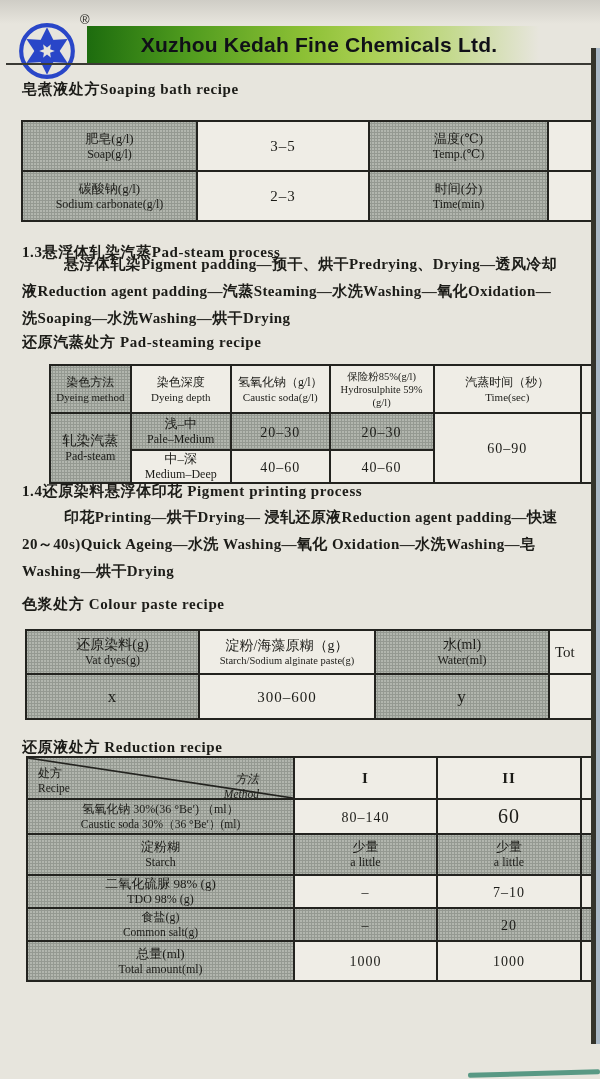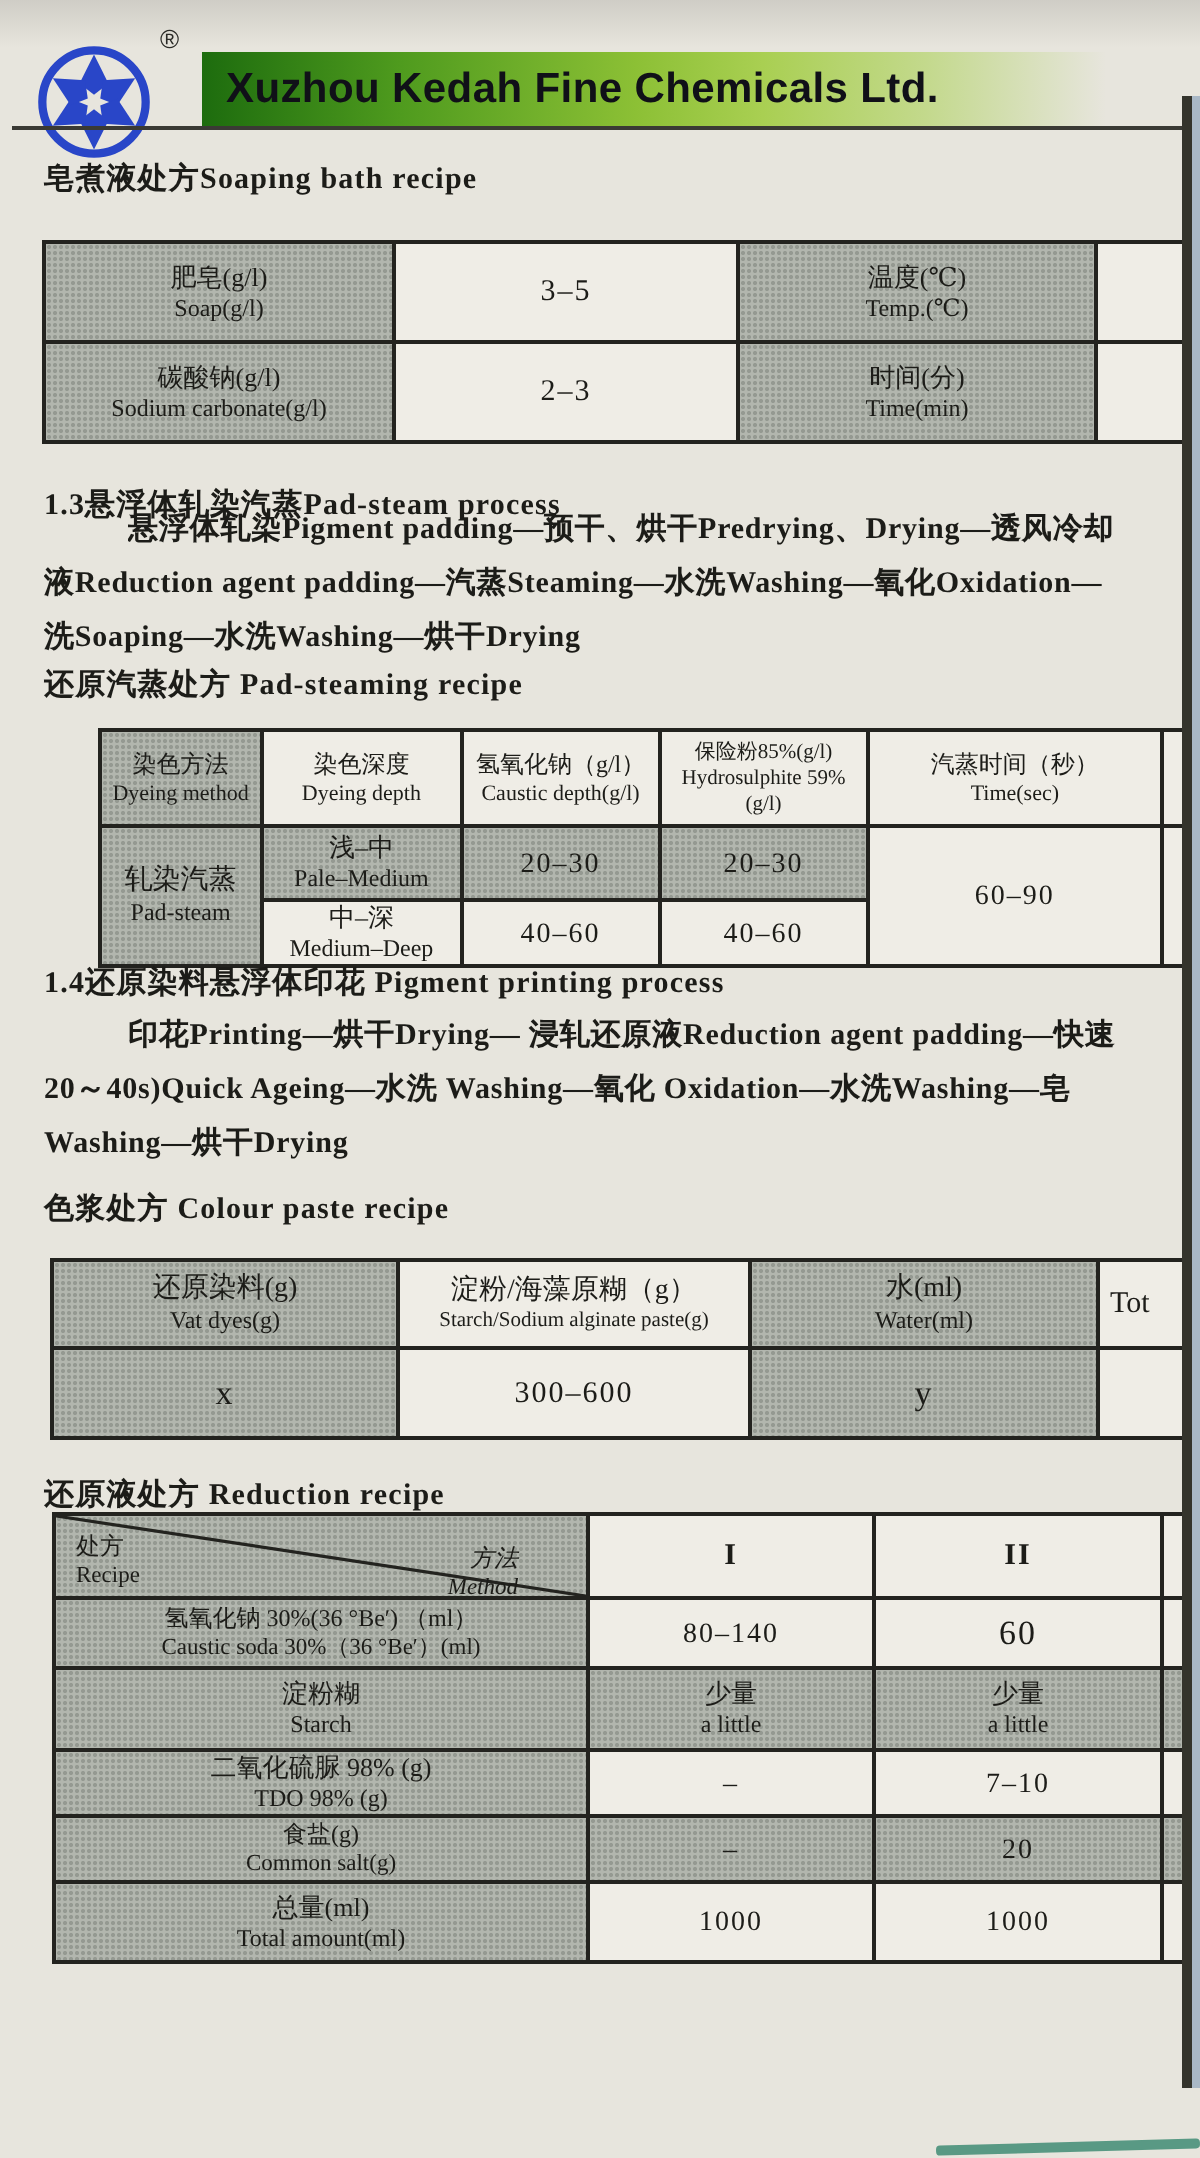--- a/index.html
+++ b/index.html
@@ -5,23 +5,23 @@
   html,body{margin:0;padding:0;}
   .page{position:relative;width:600px;height:1079px;overflow:hidden;
         background:#e7e5dd;
         font-family:"Liberation Serif","DejaVu Serif",serif;color:#1c1c18;}
   .page::before{content:"";position:absolute;left:0;top:0;width:600px;height:24px;
         background:linear-gradient(#cfcdc6,#e7e5dd);}
   
   .logo{position:absolute;left:16px;top:20px;width:62px;height:62px;}
   .regmark{position:absolute;left:80px;top:12px;font-size:13px;color:#2a2a26;
         font-family:"Liberation Sans","DejaVu Sans",sans-serif;}
-  .banner{position:absolute;left:101px;top:26px;width:452px;height:37px;
+  .banner{position:absolute;left:87px;top:26px;width:452px;height:37px;
         background:linear-gradient(90deg,#1d6c0e 0%,#4f9b1e 22%,#8cc035 48%,#a9cf52 62%,#c3d98c 80%,rgba(231,229,221,0) 100%);
-        display:flex;align-items:center;}
+        display:flex;align-items:center;justify-content:center;}
   .banner-text{font-family:"Liberation Sans","DejaVu Sans",sans-serif;font-weight:bold;
         font-size:21px;color:#101018;padding-left:12px;white-space:nowrap;letter-spacing:.2px;}
   .hrule{position:absolute;left:6px;top:63px;width:589px;height:2px;background:#3a3a34;}
   
   .sec-title{position:absolute;font-size:15px;font-weight:600;letter-spacing:.6px;white-space:nowrap;}
   .para-line{position:absolute;font-size:15px;font-weight:600;letter-spacing:.4px;white-space:nowrap;width:578px;overflow:hidden;}
   
   table.doc{position:absolute;border-collapse:collapse;table-layout:fixed;}
   table.doc td{border:2px solid #23231f;padding:0;text-align:center;vertical-align:middle;overflow:hidden;}
   .gray{background-color:#b2b6ae;
@@ -128,21 +128,21 @@
       <td class="gray">
         <span class="zh" style="font-size:12px">染色方法</span>
             <span class="en" style="font-size:11px">Dyeing method</span>
           </td>
       <td class="white">
         <span class="zh" style="font-size:12px">染色深度</span>
             <span class="en" style="font-size:11px">Dyeing depth</span>
           </td>
       <td class="white">
         <span class="zh" style="font-size:12px">氢氧化钠（g/l）</span>
-            <span class="en" style="font-size:11px">Caustic depth(g/l)</span>
+            <span class="en" style="font-size:11px">Caustic soda(g/l)</span>
           </td>
       <td class="white">
         <span class="sm">保险粉85%(g/l)</span>
             <span class="sm">Hydrosulphite 59%</span>
             <span class="sm">(g/l)</span>
           </td>
       <td class="white">
         <span class="zh" style="font-size:12px">汽蒸时间（秒）</span>
             <span class="en" style="font-size:11px">Time(sec)</span>
           </td>
@@ -240,21 +240,21 @@
       <td class="white"><span class="val" style="font-weight:600">I</span></td>
       <td class="white"><span class="val" style="font-weight:600">II</span></td>
       <td class="white"></td>
     </tr>
     <tr style="height:35px">
       <td class="gray">
         <span class="zh" style="font-size:12px">氢氧化钠 30%(36 °Be′) （ml）</span>
             <span class="en" style="font-size:11.5px">Caustic  soda 30%（36 °Be′）(ml)</span>
           </td>
       <td class="white"><span class="val" style="font-size:14px">80–140</span></td>
-      <td class="white"><span class="val" style="font-size:17px">60</span></td>
+      <td class="white"><span class="val" style="font-size:20px">60</span></td>
       <td class="white"></td>
     </tr>
     <tr style="height:41px">
       <td class="gray">
         <span class="zh">淀粉糊</span>
             <span class="en">Starch</span>
           </td>
       <td class="gray">
         <span class="zh">少量</span>
             <span class="en">a little</span>

